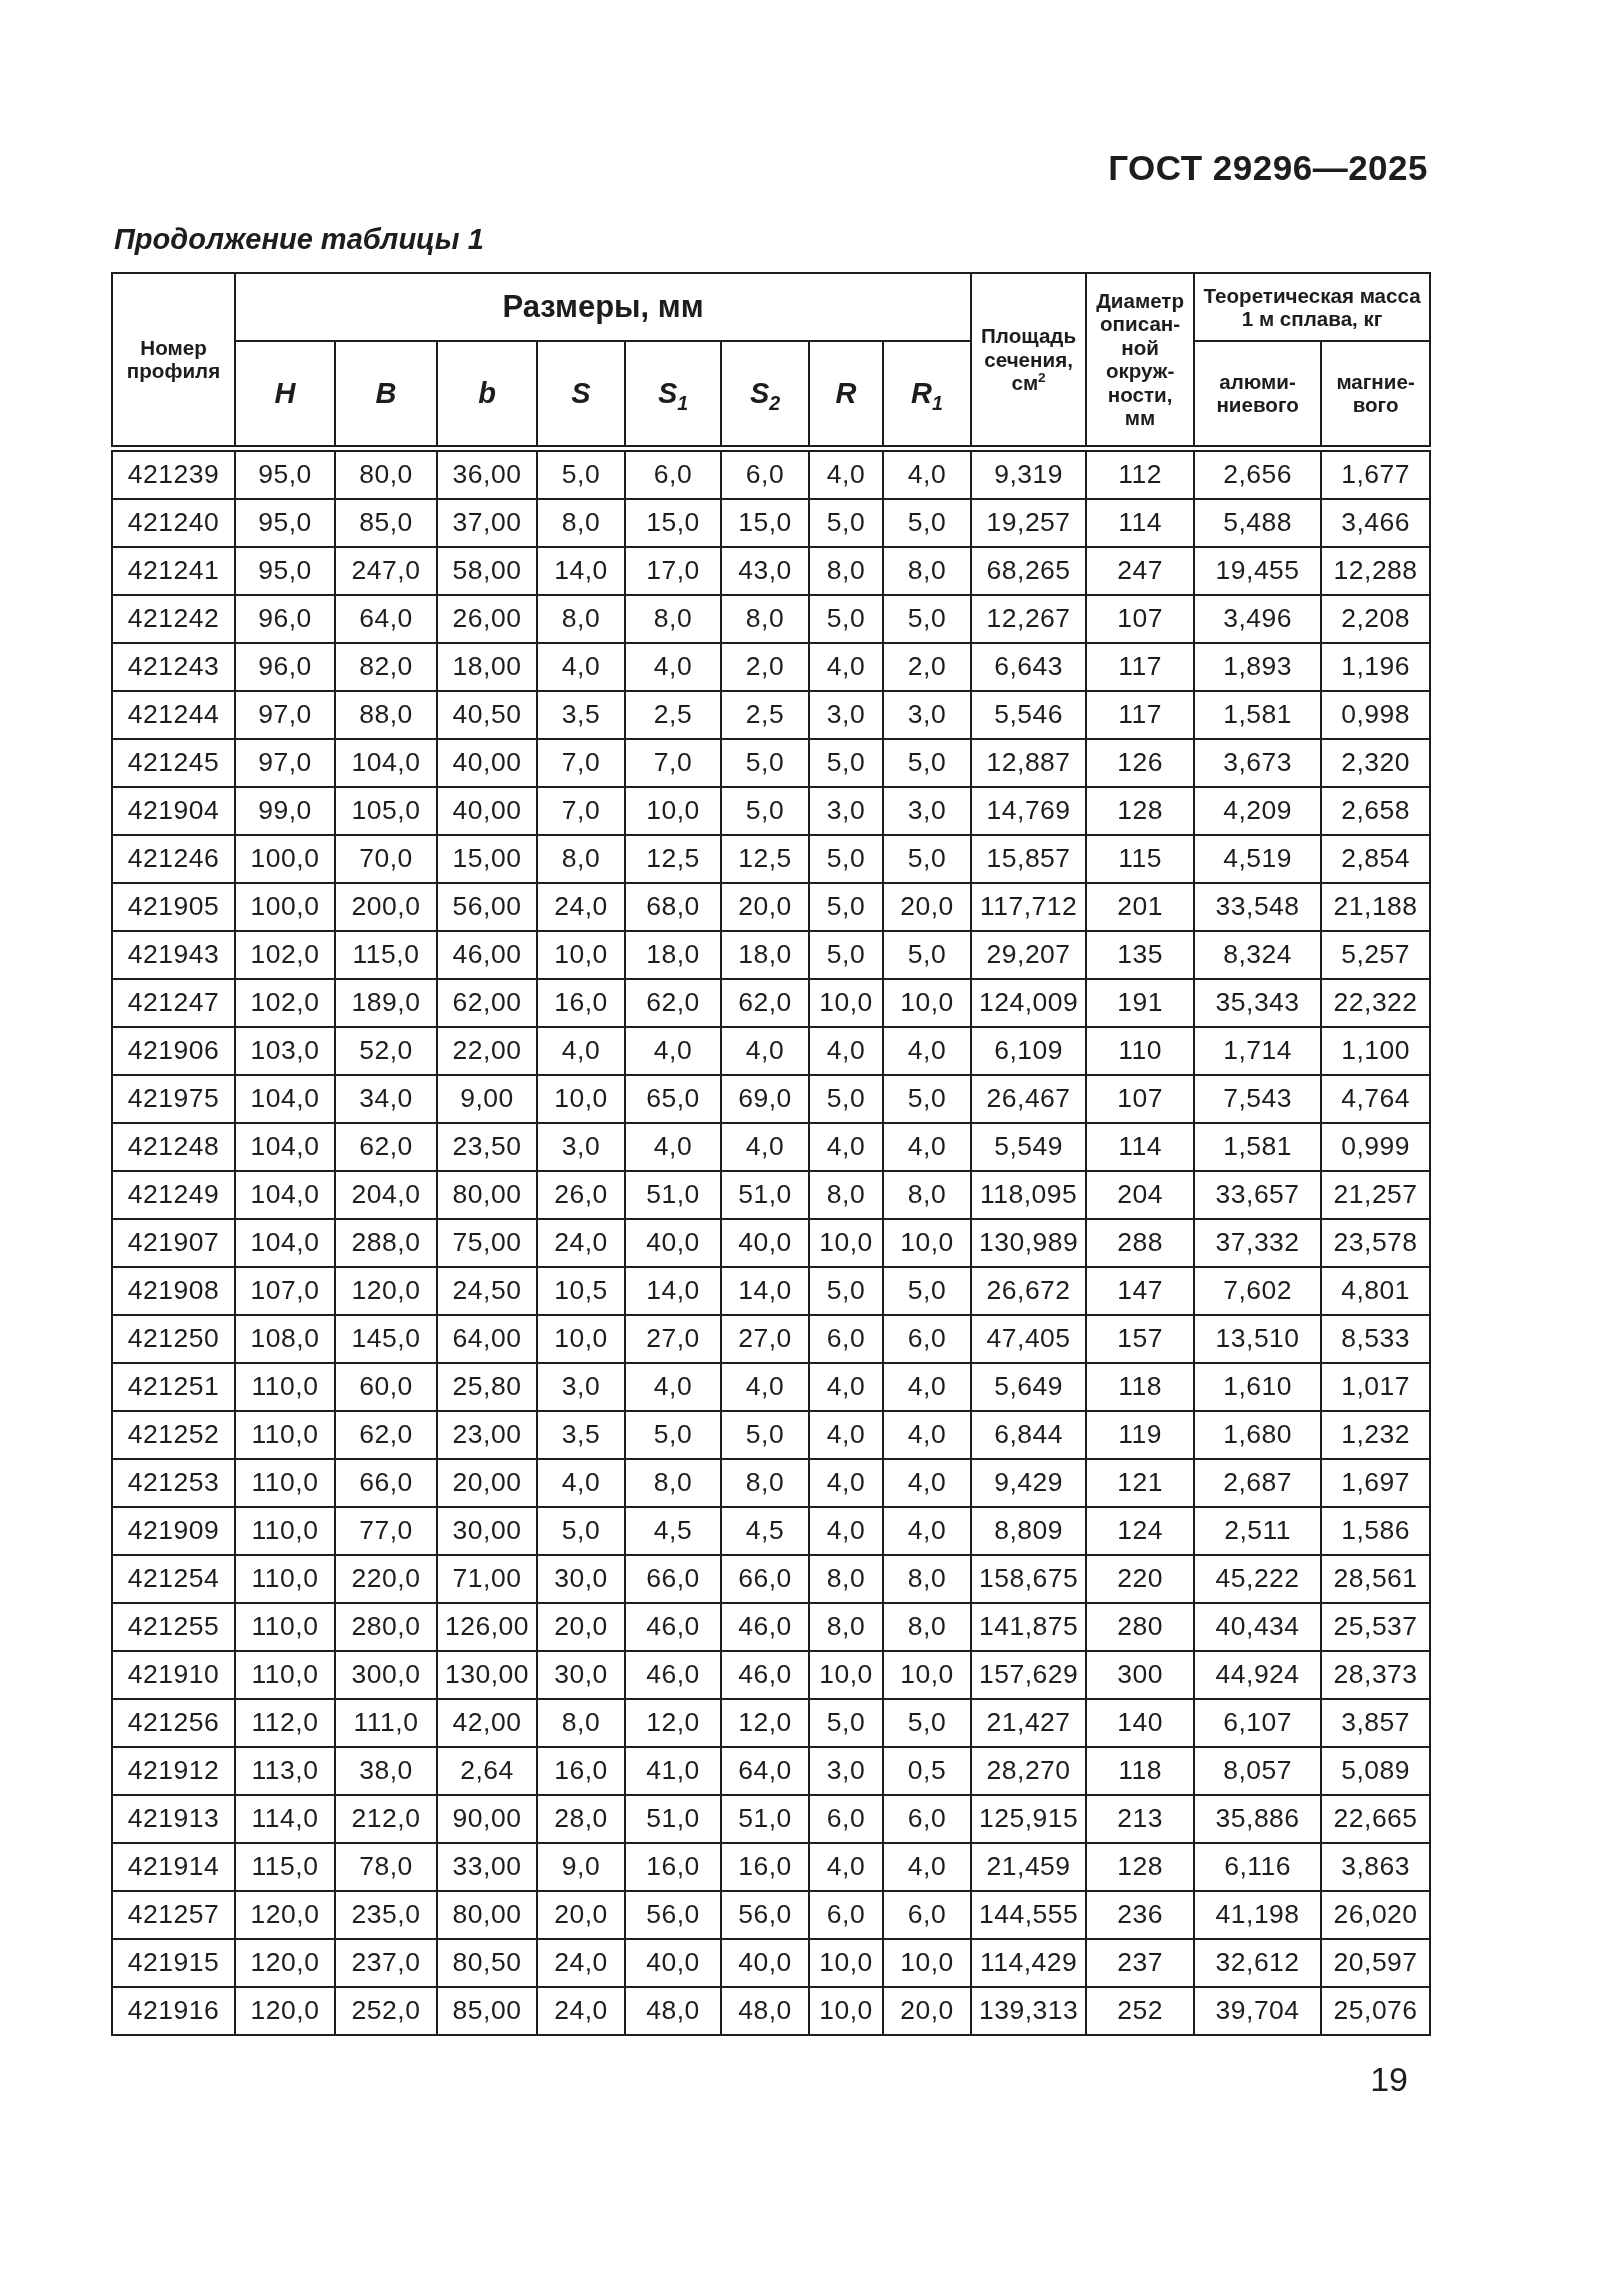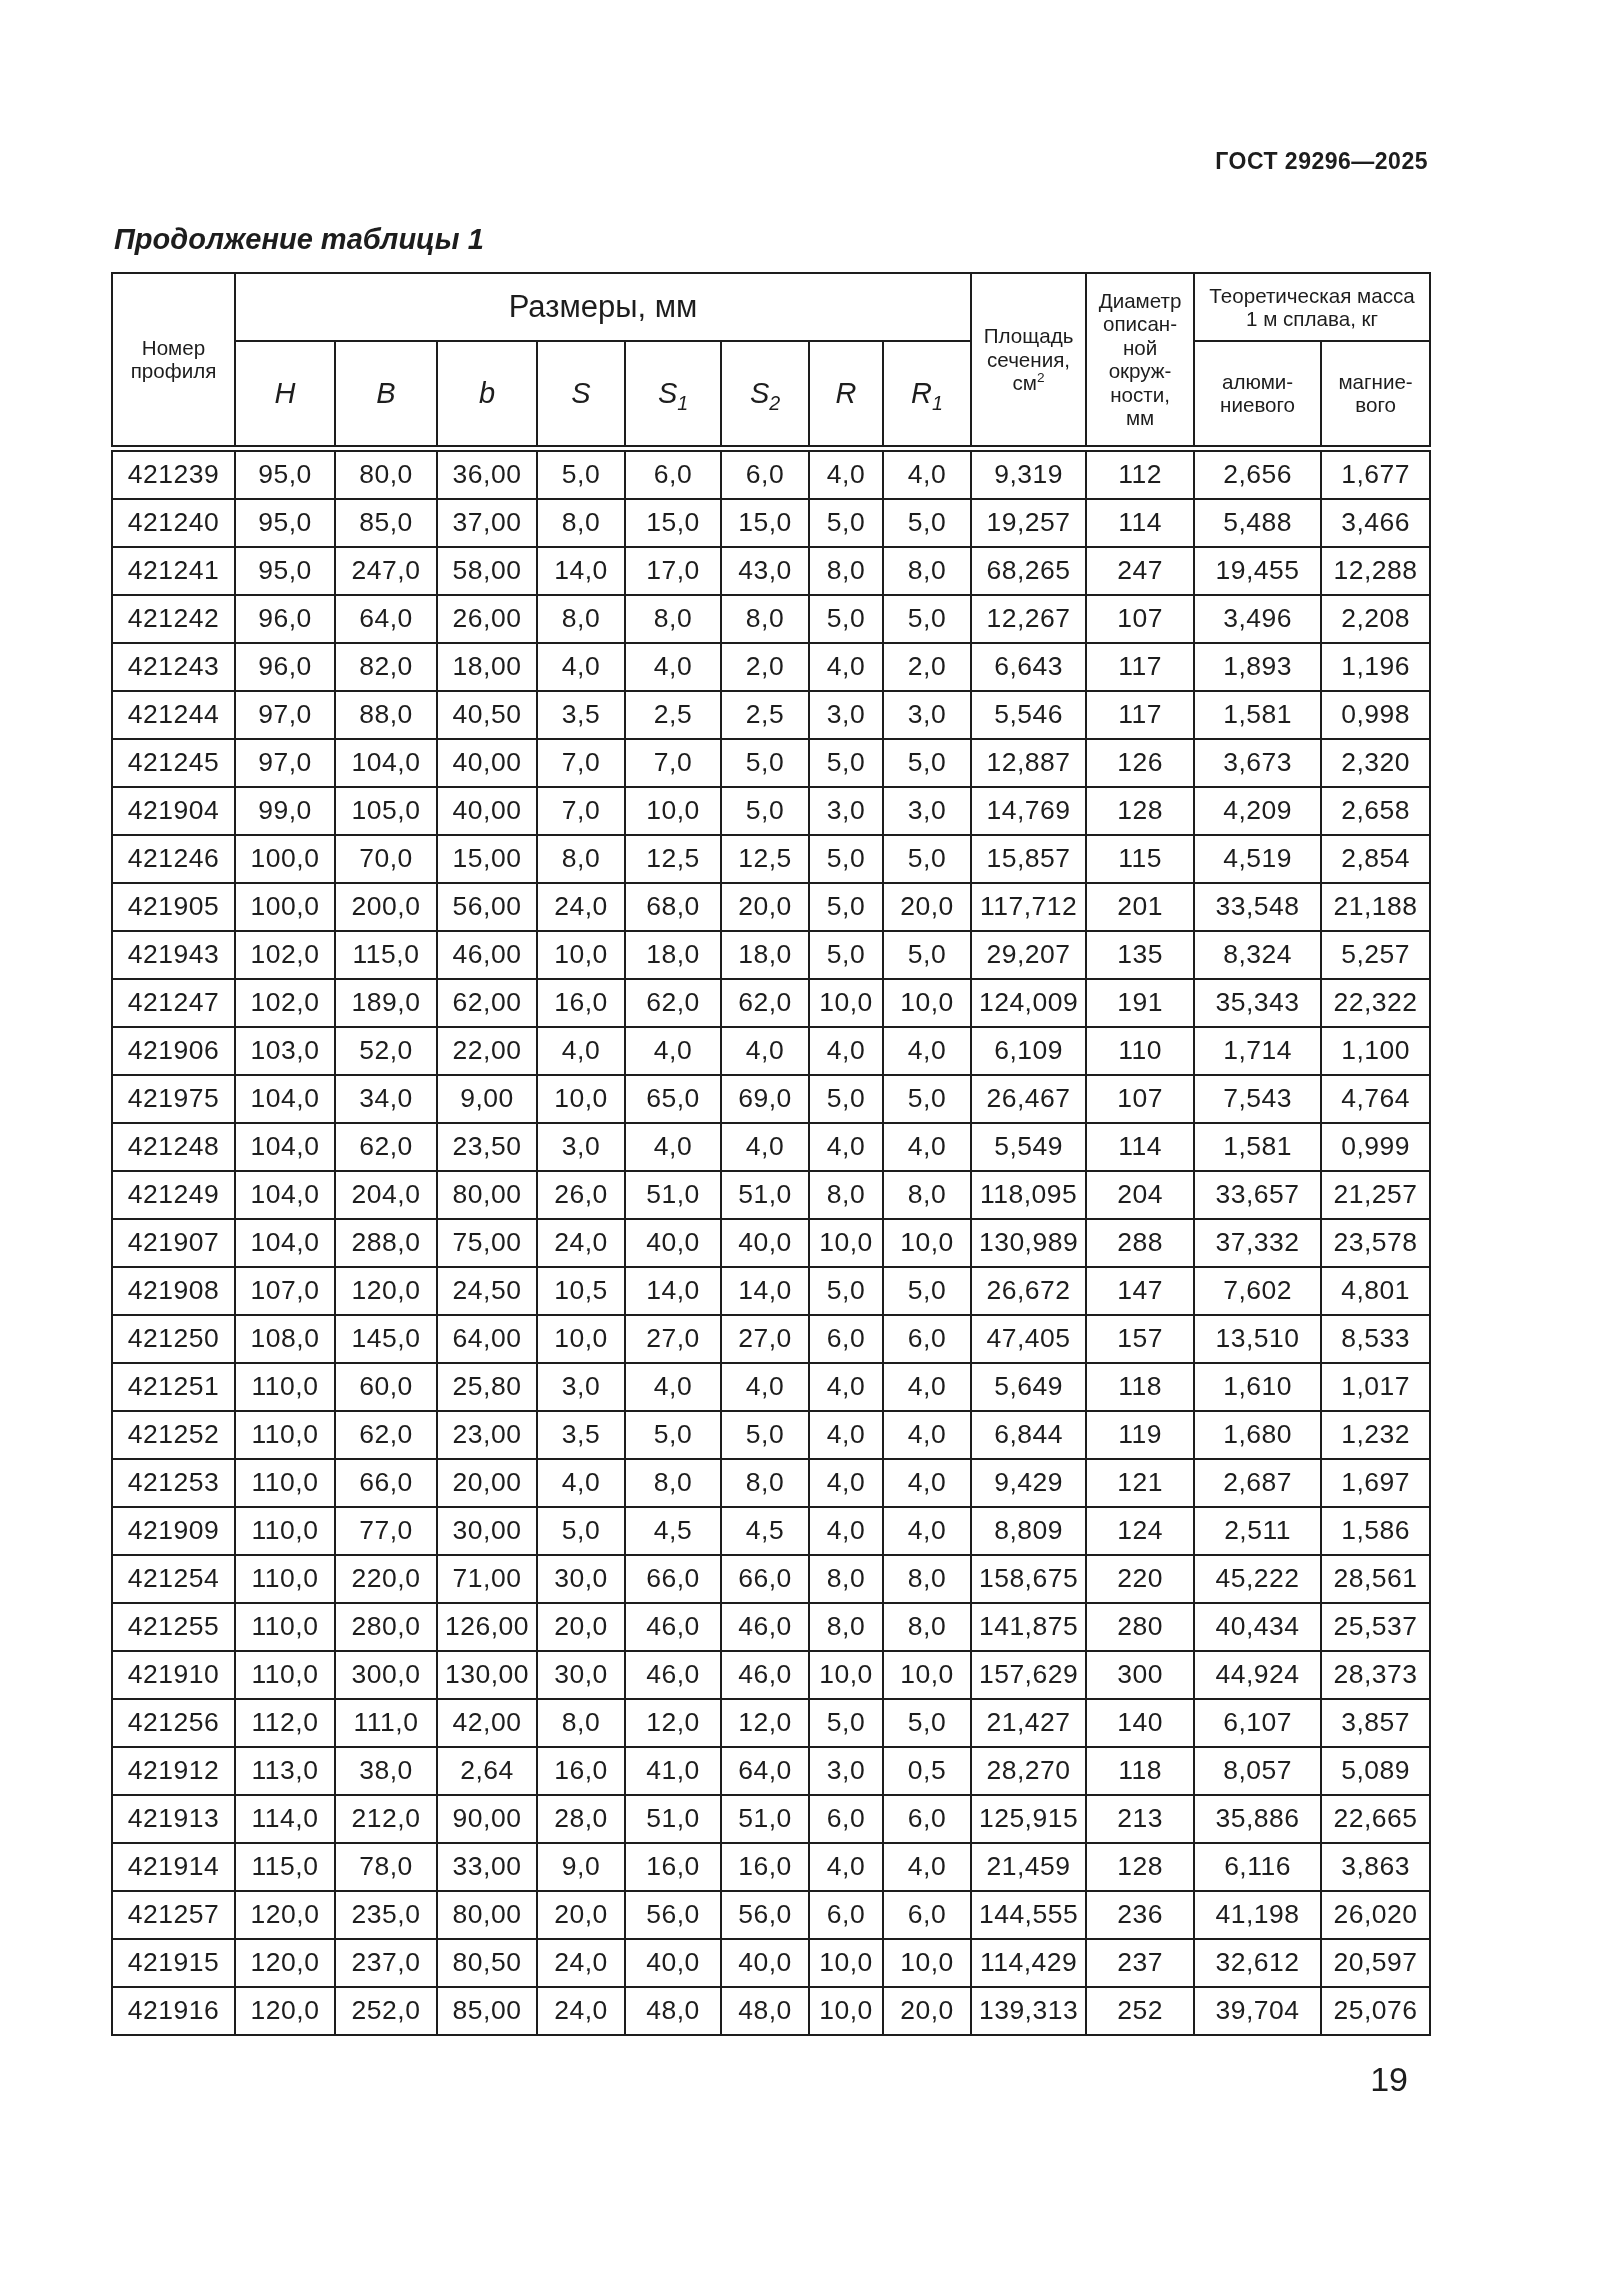--- a/index.html
+++ b/index.html
@@ -2,39 +2,39 @@
 <html><head>
 <meta charset="utf-8">
 <style>
   html,body{margin:0;padding:0;background:#e8e8e8;}
   .page{
     position:relative;width:1621px;height:2293px;background:#ffffff;
     font-family:"Liberation Sans",sans-serif;color:#1d1d1d;overflow:hidden;
   }
   .std-ref{
     position:absolute;top:148px;right:193px;
-    font-size:23px;font-weight:bold;letter-spacing:0.5px;white-space:nowrap;
+    font-size:35px;font-weight:bold;letter-spacing:0.5px;white-space:nowrap;
   }
   .caption{
     position:absolute;top:223px;left:114px;
     font-size:29px;font-style:italic;white-space:nowrap;font-weight:bold;
   }
   table.gost{
     position:absolute;left:111px;top:272px;width:1319px;
     border-collapse:collapse;table-layout:fixed;
     border:2.9px solid #1d1d1d;
   }
   table.gost th,table.gost td{
     border:2.9px solid #1d1d1d;
     text-align:center;vertical-align:middle;padding:0;
     overflow:hidden;
   }
   tr.hrow1{height:68px;}
   tr.hrow2{height:107px;}
-  th{font-weight:normal;font-size:20.6px;line-height:1.14;white-space:pre-line;border-radius:15px;}
+  th{font-weight:bold;font-size:20.6px;line-height:1.14;white-space:pre-line;border-radius:15px;}
   th.grp-dims{font-size:31px;}
   th.dim{font-size:29px;font-style:italic;}
   th.dim sub{font-size:19.6px;line-height:0;}
   th.area sup{font-size:13.7px;vertical-align:super;line-height:0;}
   tbody td{height:46px;font-size:26.5px;letter-spacing:0.5px;}
   tbody tr:first-child td{border-top:7.8px double #1d1d1d;}
   .pageno{
     position:absolute;top:2060px;right:213px;font-size:34px;
   }
 </style>

